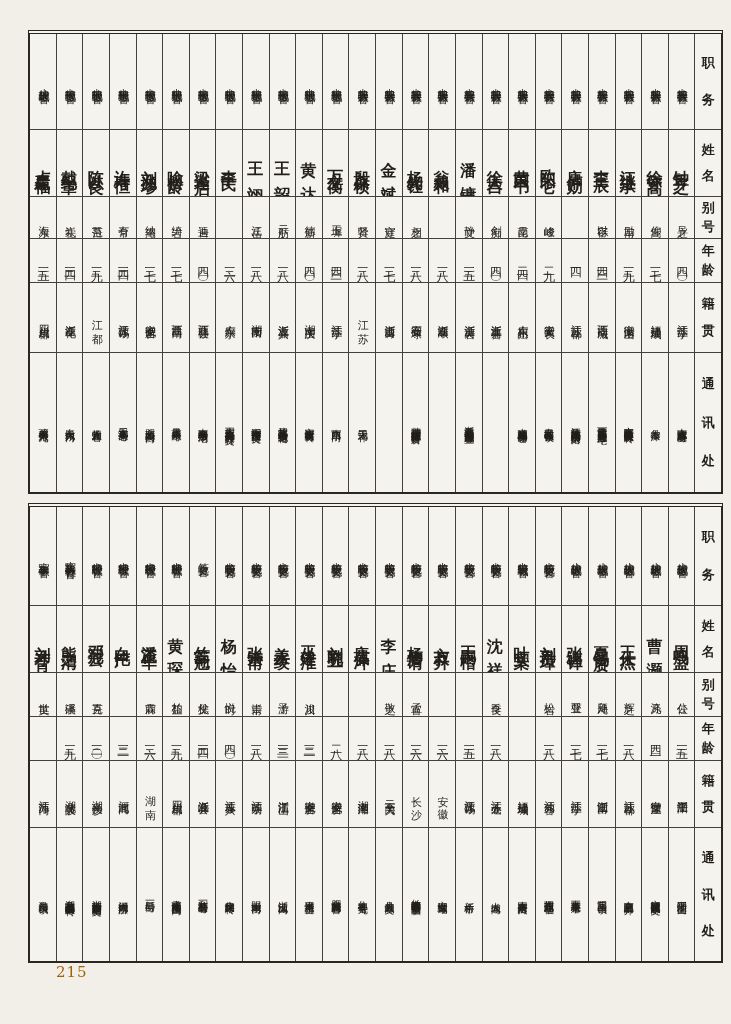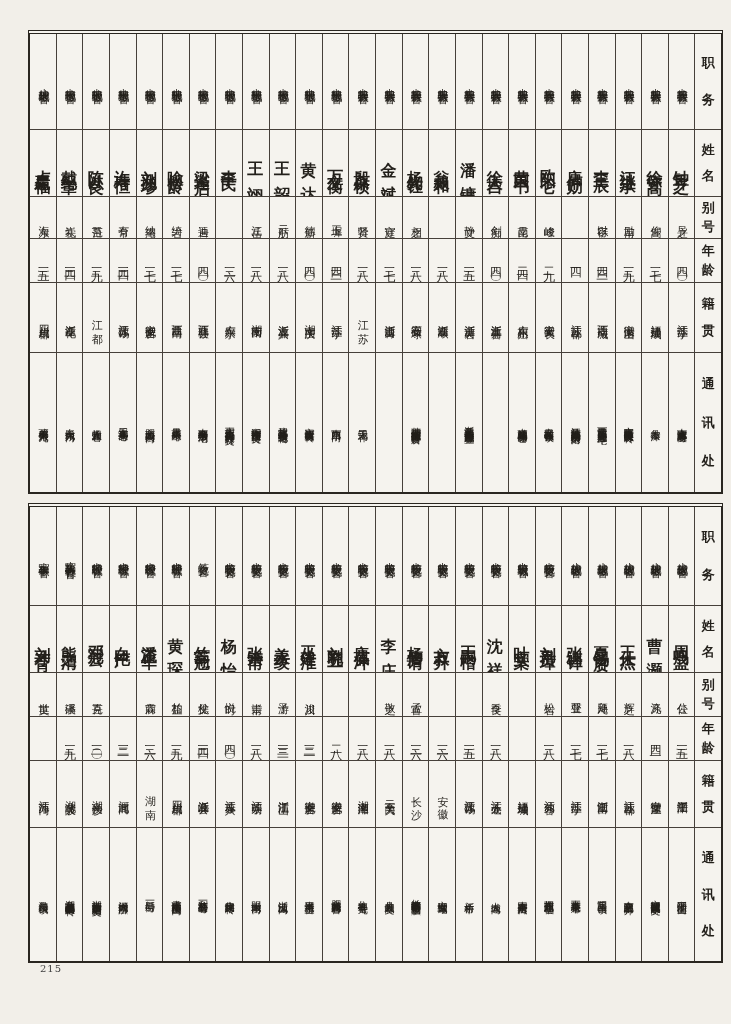--- a/index.html
+++ b/index.html
@@ -35,22 +35,22 @@
   .alias .vt{font-size:11px;line-height:12px;letter-spacing:1px;max-height:94%;}
   .age .vt{font-size:12px;letter-spacing:3px;}
   .origin .vt{font-size:11px;line-height:12px;letter-spacing:1px;max-height:92%;}
   .address .vt{font-size:10px;line-height:12px;letter-spacing:0.5px;max-height:93%;}
 
   .hcell{flex-direction:column;justify-content:space-evenly;align-items:center;
          font-size:13px;font-weight:700;}
   .hcell span{display:block;line-height:14px;}
 
   .page-number{
-    position:absolute;left:40px;top:963px;
-    font-family:"DejaVu Serif",serif;font-size:10px;letter-spacing:1px;color:#404040;
+    position:absolute;left:56px;top:963px;
+    font-family:"DejaVu Serif",serif;font-size:15px;letter-spacing:1px;color:#a16207;
   }
 </style>
 </head>
 <body>
 
 <div class="page">
   <div class="rtable" id="t0">
       <div class="col">
         <div class="cell hcell row0">
           <span>职</span>

